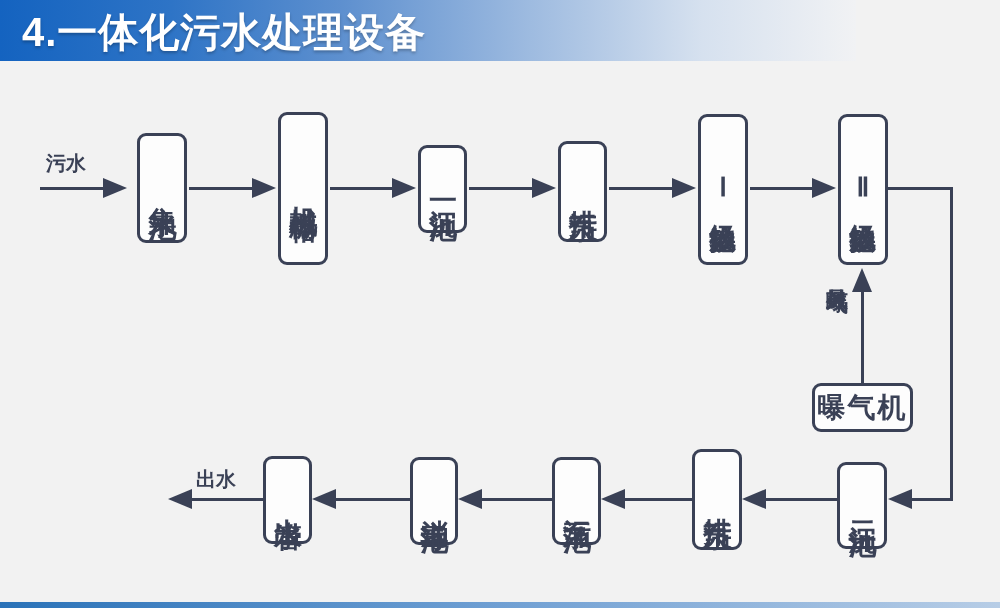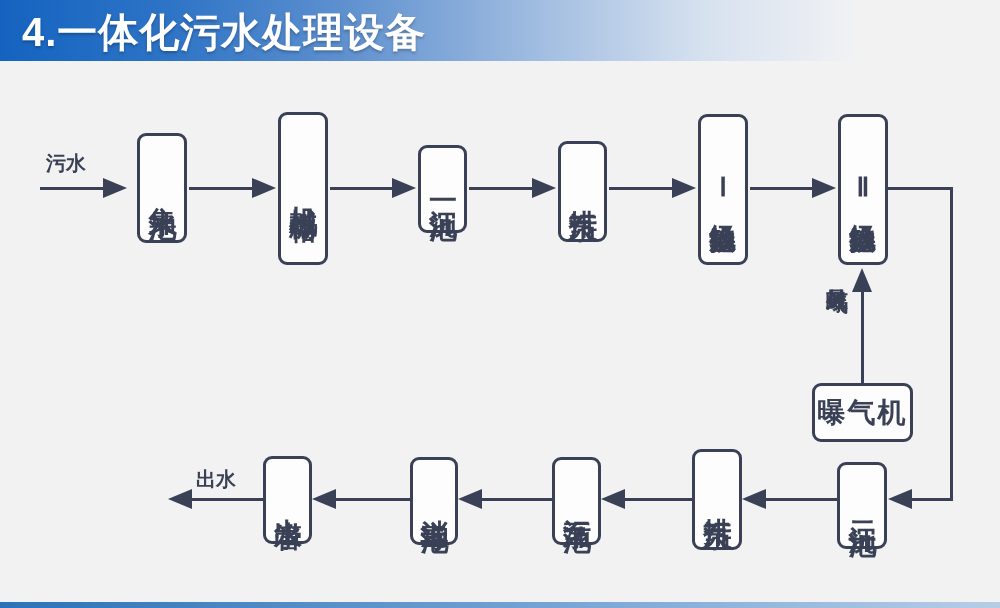--- a/index.html
+++ b/index.html
@@ -66,21 +66,21 @@
     <div class="node" style="left:558px;top:141px;width:49px;height:101px">
       <span class="vtext">排污泵</span>
     </div>
     <div class="node n5" style="left:698px;top:114px;width:50px;height:151px">
       <span class="vtext">Ⅰ级接触池</span>
     </div>
     <div class="node n5" style="left:838px;top:114px;width:50px;height:151px">
       <span class="vtext">Ⅱ级接触池</span>
     </div>
 
-    <div class="node" style="left:812px;top:383px;width:101px;height:59px">
+    <div class="node" style="left:812px;top:383px;width:101px;height:49px">
       <span class="htext">曝气机</span>
     </div>
 
     <div class="node" style="left:837px;top:462px;width:50px;height:87px">
       <span class="vtext">二沉池</span>
     </div>
     <div class="node" style="left:692px;top:449px;width:50px;height:101px">
       <span class="vtext">排污泵</span>
     </div>
     <div class="node" style="left:552px;top:457px;width:49px;height:88px">

